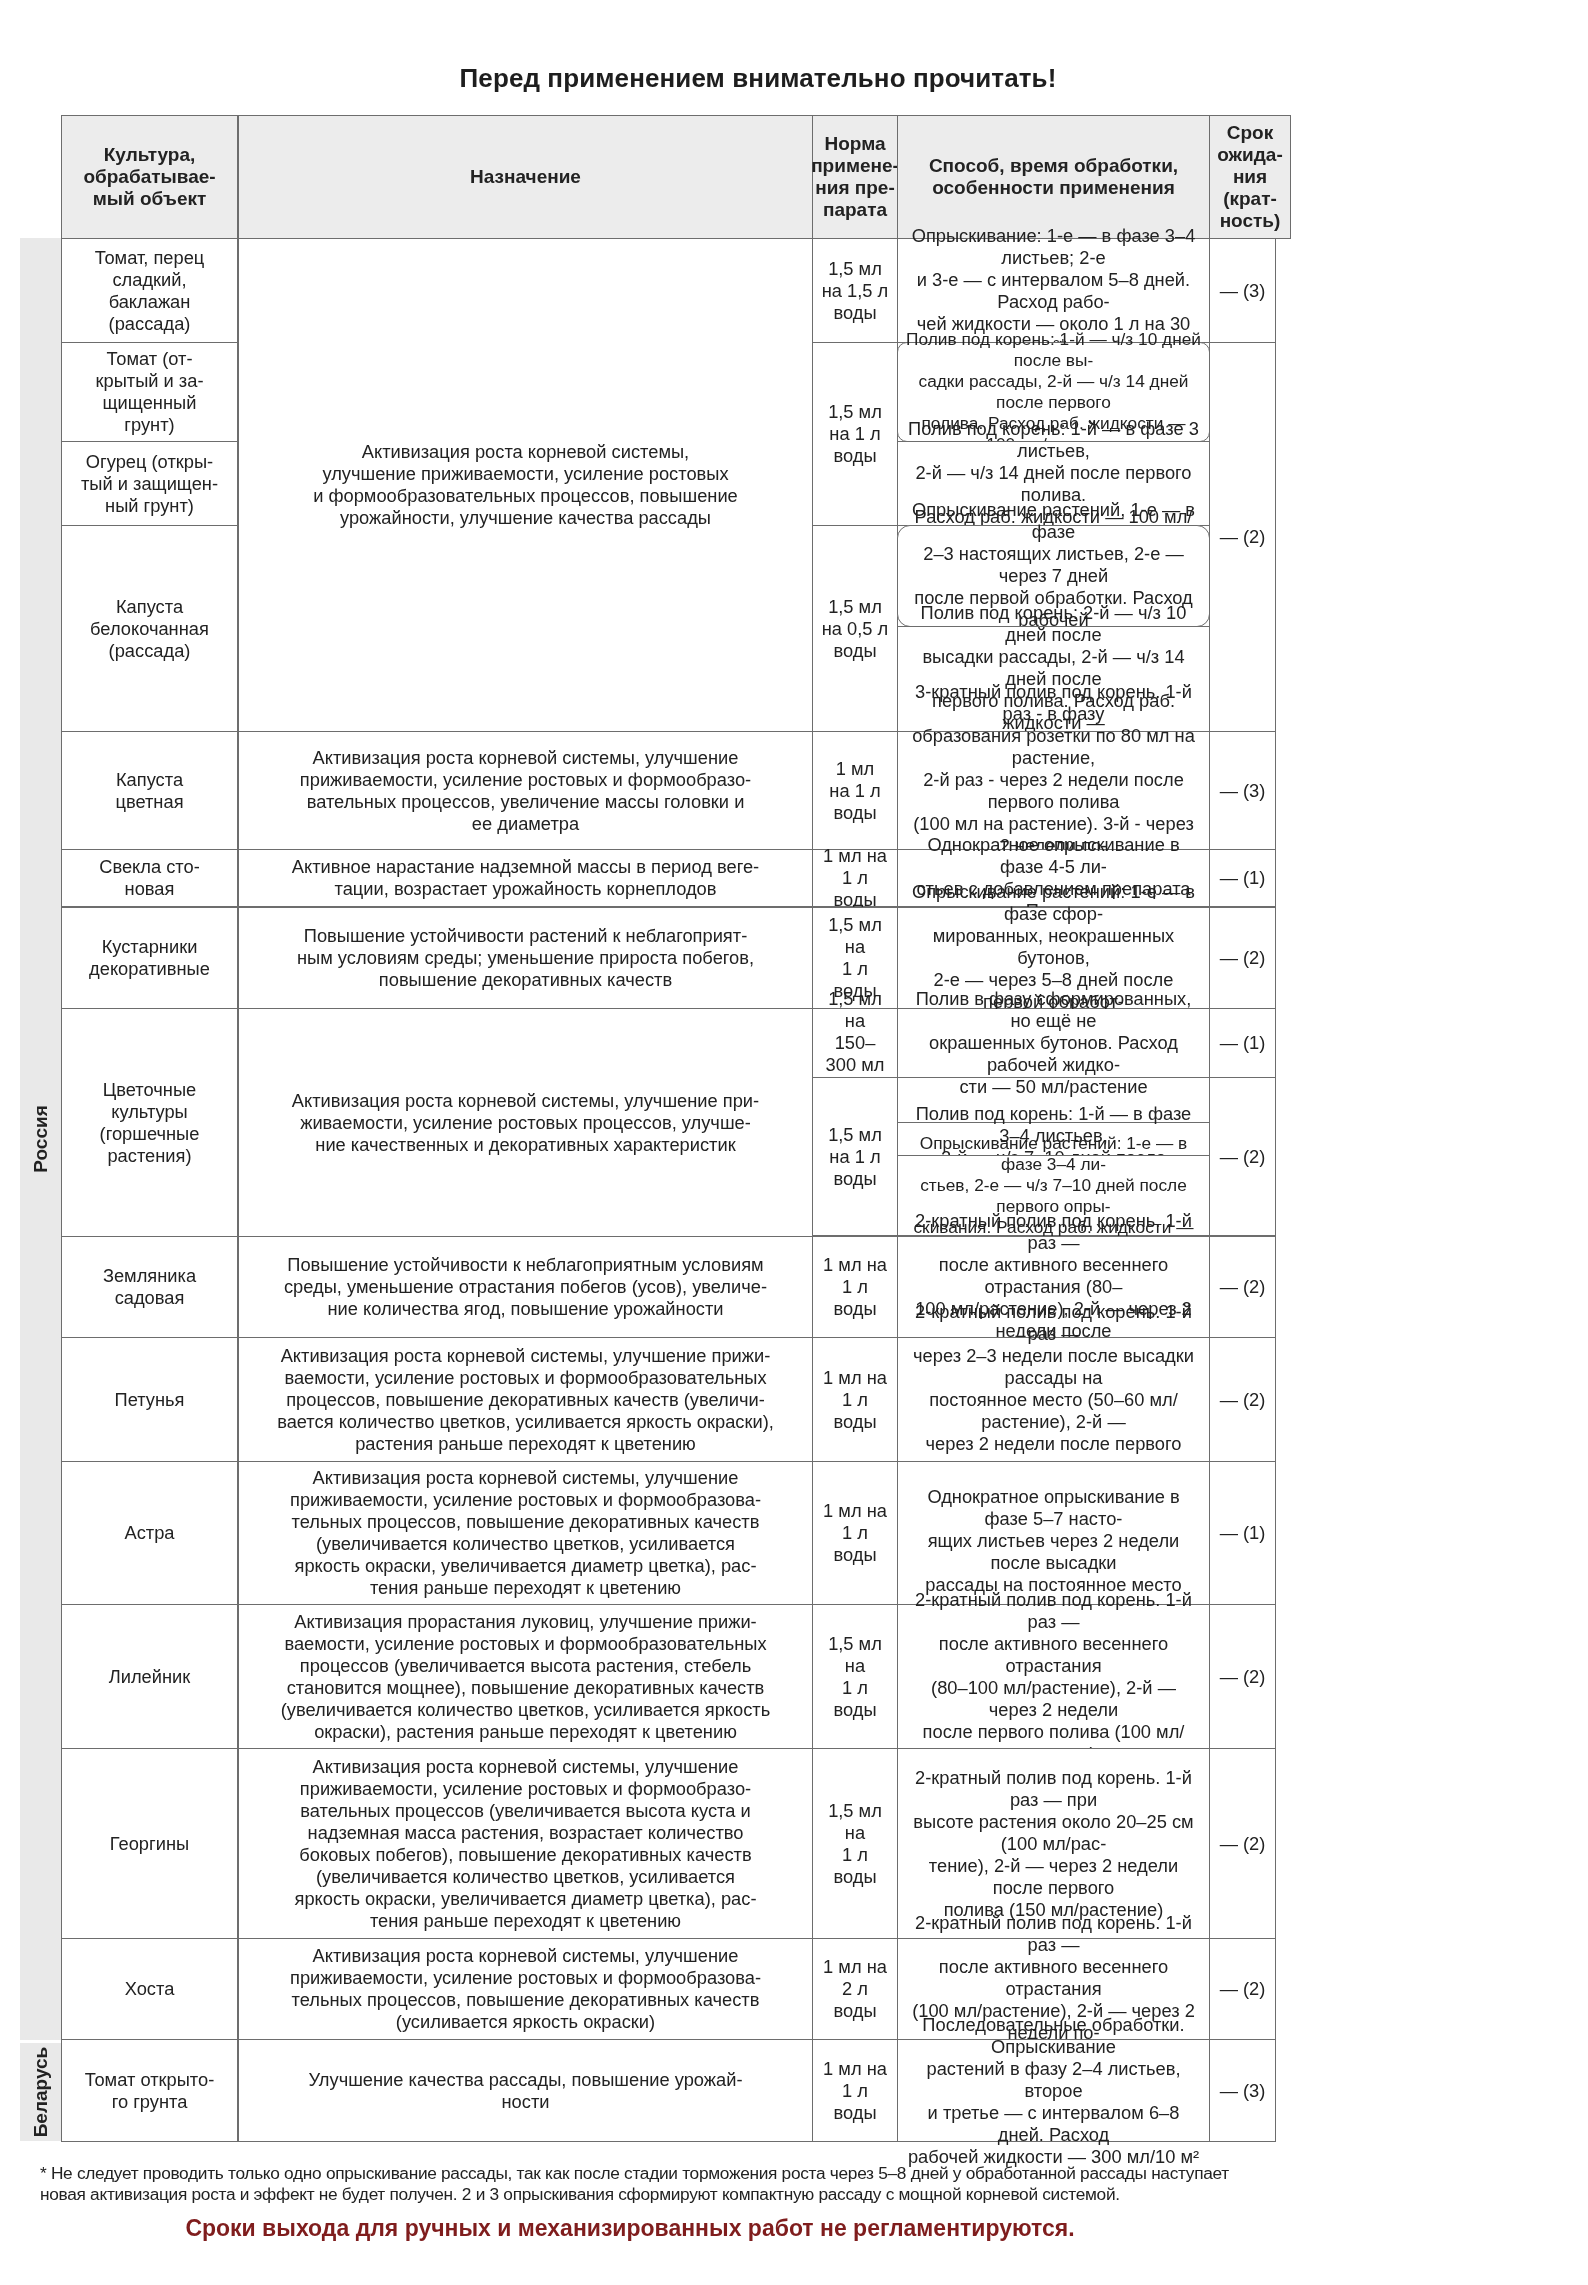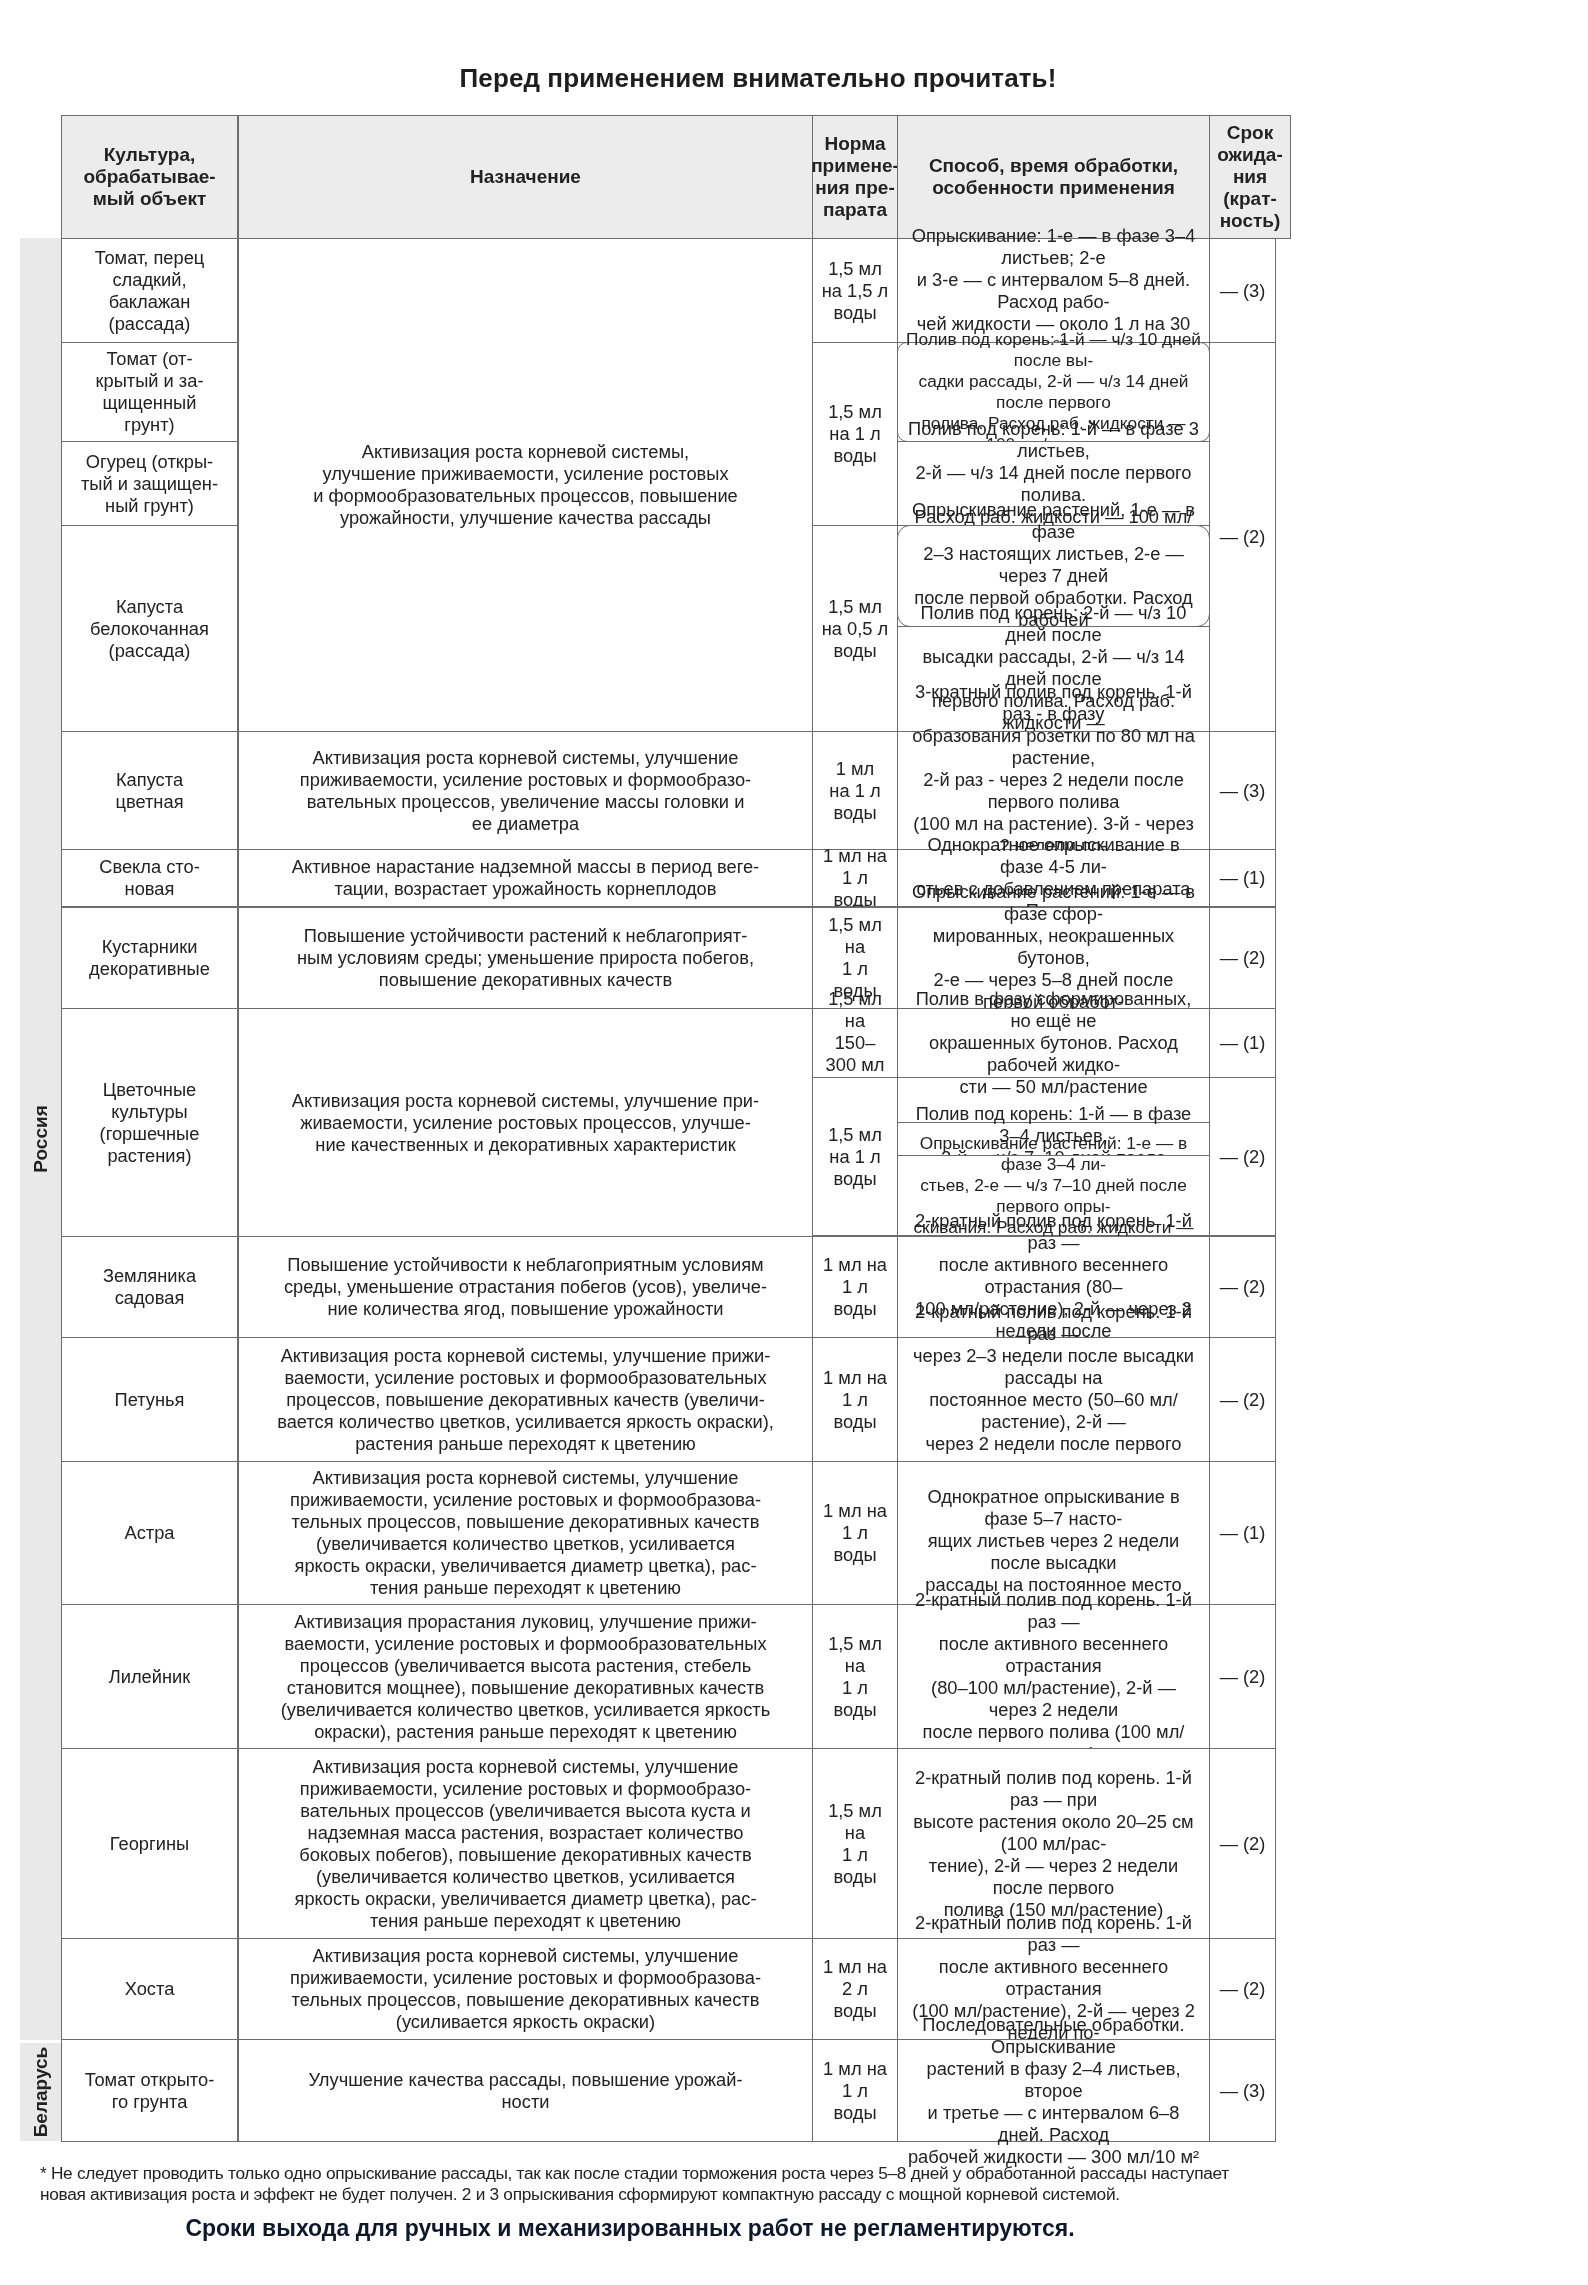--- a/index.html
+++ b/index.html
@@ -32,21 +32,21 @@
   }
   .cell.head { background: #ececec; font-weight: bold; font-size: 19px; line-height: 22px; }
   .cell .t { white-space: pre-line; }
   .footnote {
     position: absolute; left: 40px; top: 2163px; width: 1525px;
     font-size: 17.3px; line-height: 21px; color: #222; white-space: pre-line;
     letter-spacing: -0.3px;
   }
   .bottom-note {
     position: absolute; left: 0; width: 1260px; top: 2215px;
-    text-align: center; font-weight: bold; font-size: 23px; color: #0f172a;
+    text-align: center; font-weight: bold; font-size: 23px; color: #7f1d1d;
   }
 </style>
 </head>
 <body>
 
 <div class="title">Перед применением внимательно прочитать!</div>
 
 <div class="region-band" style="top:238px;height:1802px;"></div>
 <div class="region-label" style="top:238px;height:1802px;">
     <span>Россия</span>

